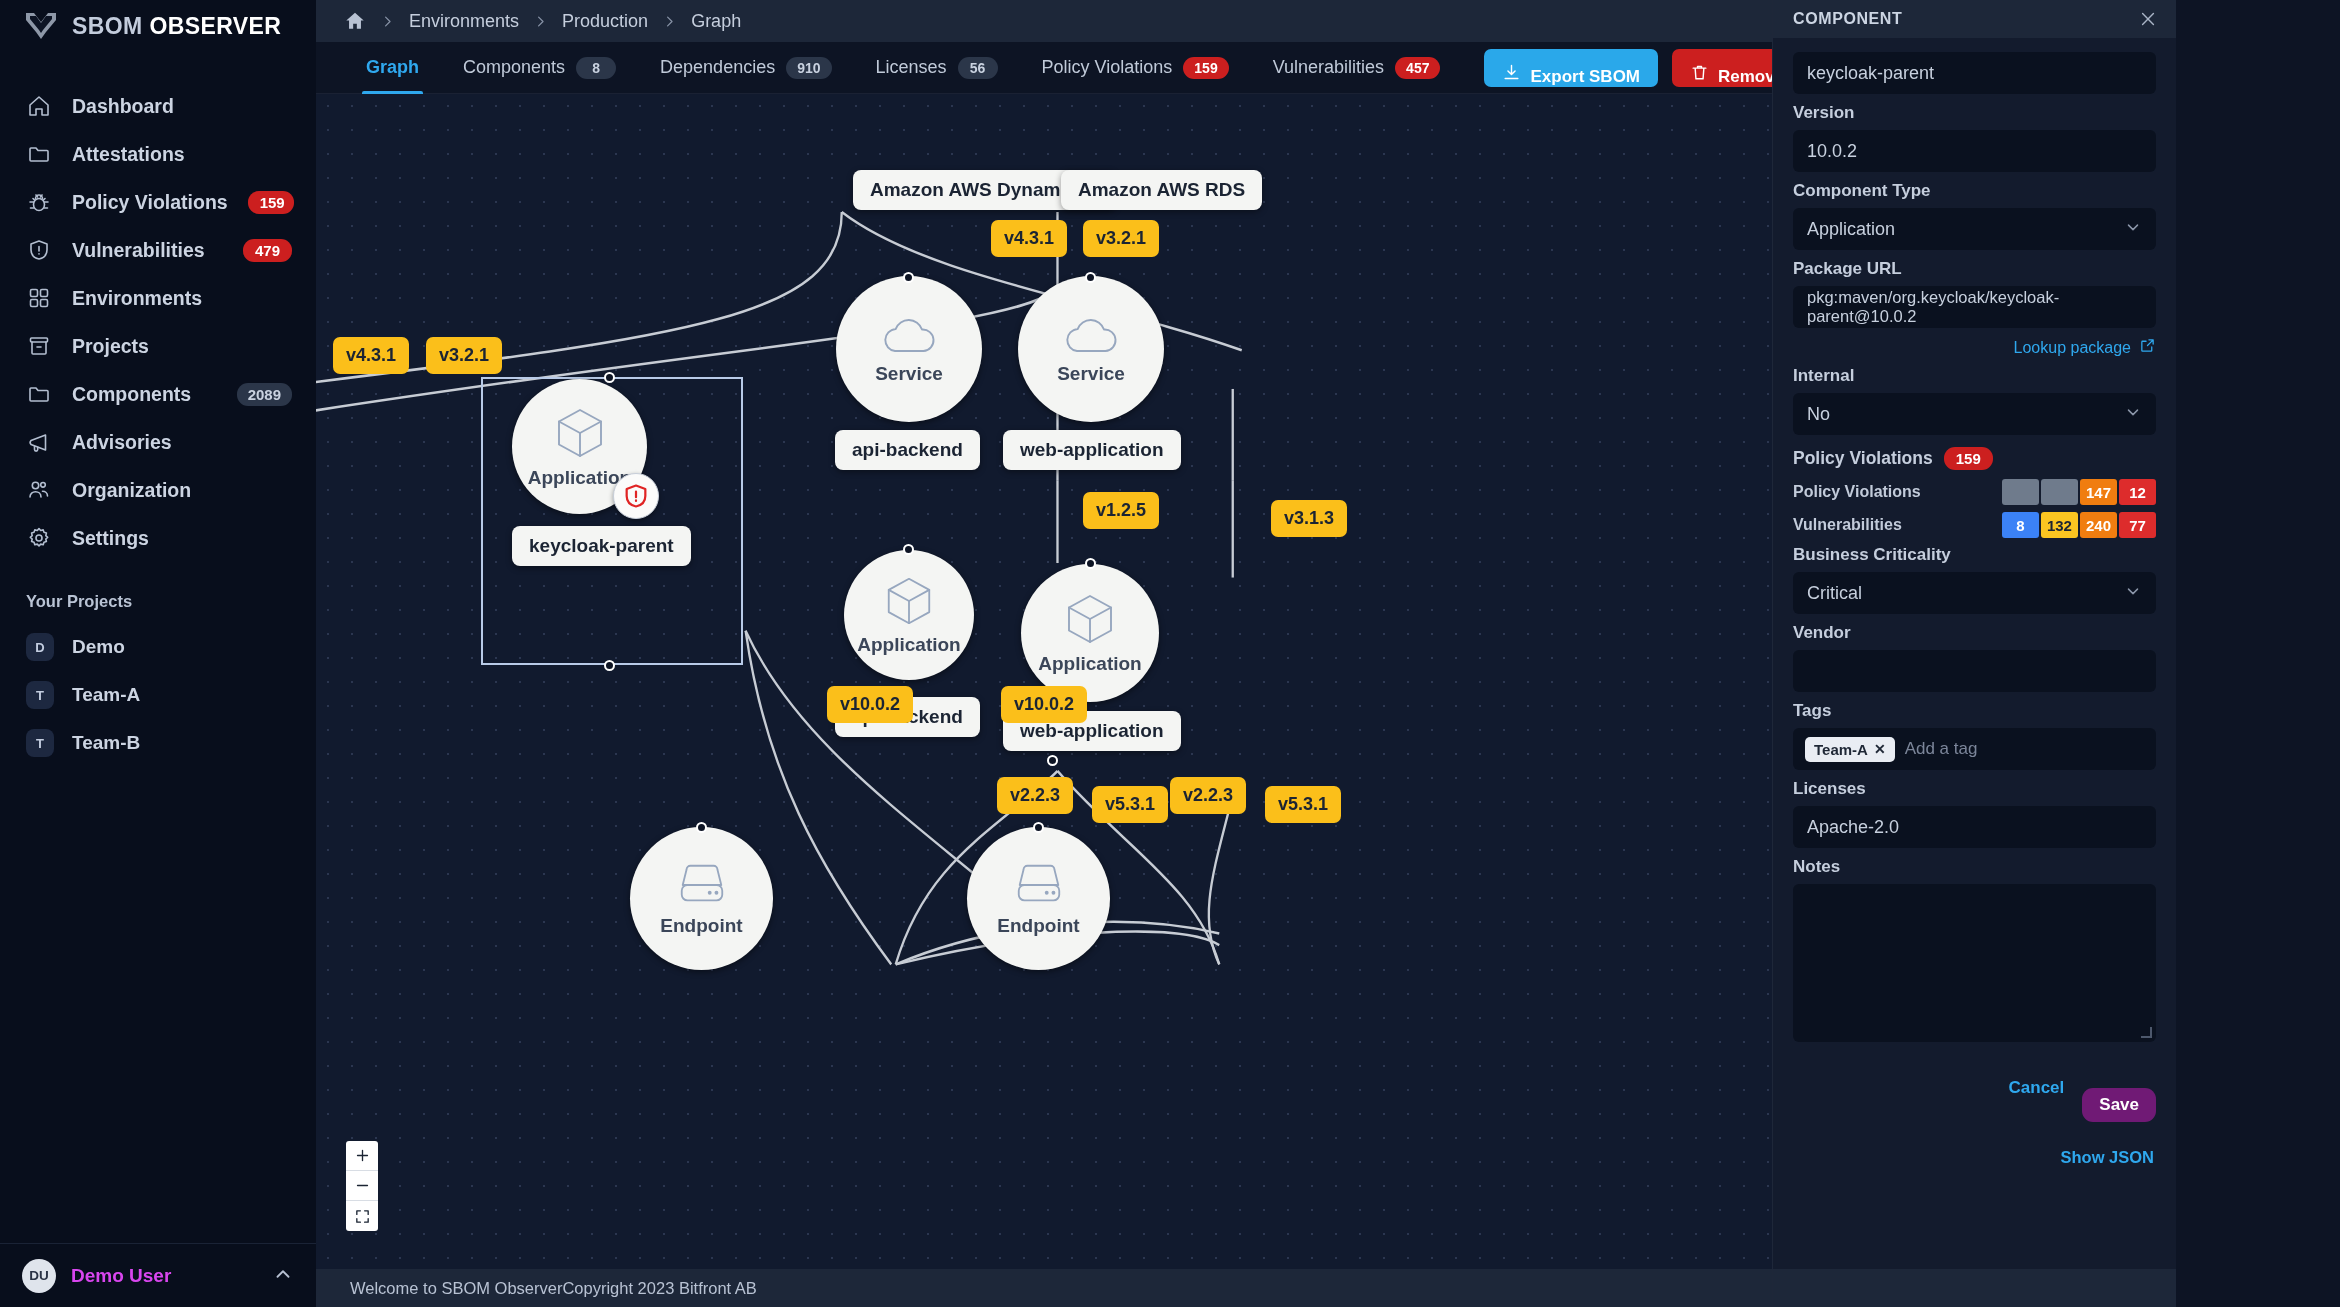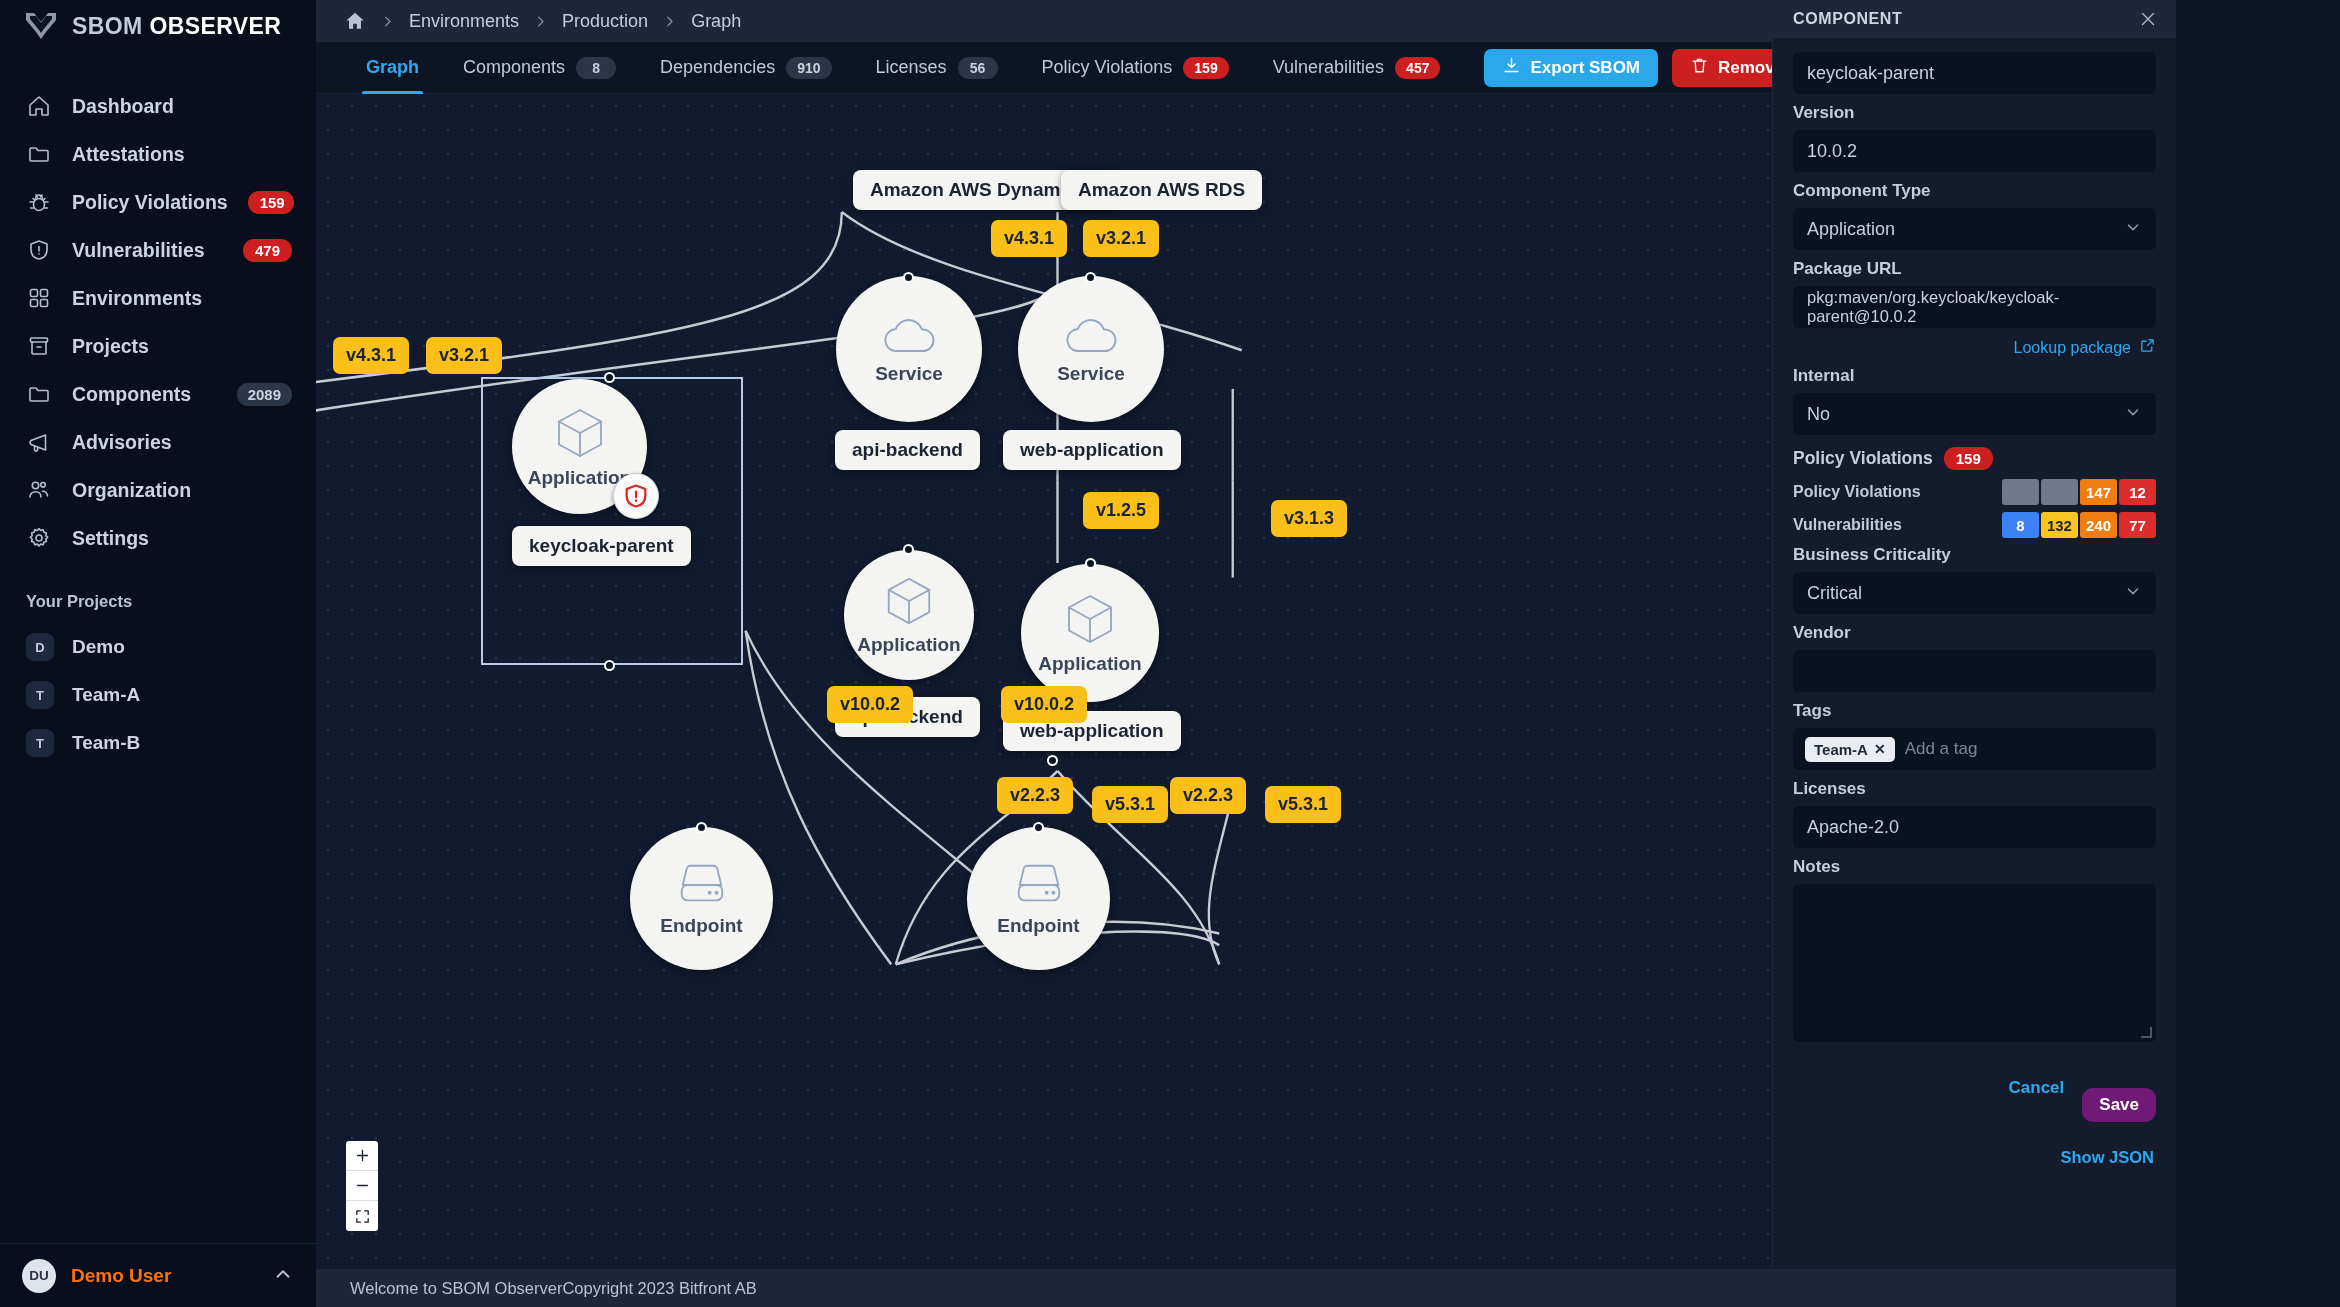--- a/index.html
+++ b/index.html
@@ -56,21 +56,21 @@
   .user-bar {
     position: absolute; bottom: 0; left: 0; width: 316px; height: 64px;
     border-top: 1px solid #1a2336;
     display: flex; align-items: center; padding: 0 22px; gap: 15px; cursor: pointer;
   }
   .user-av {
     width: 34px; height: 34px; border-radius: 50%; background: #dfe4ec;
     color: #2a3346; font-size: 13.5px; font-weight: 700;
     display: flex; align-items: center; justify-content: center;
   }
-  .user-name { font-size: 19px; color: #f97316; font-weight: 700; flex: 1; }
+  .user-name { font-size: 19px; color: #d946ef; font-weight: 700; flex: 1; }
   .chev-up svg { width: 22px; height: 22px; stroke: #b6c0d1; fill: none; stroke-width: 2; stroke-linecap: round; stroke-linejoin: round; }
 
   
   .main { flex: 1; display: flex; flex-direction: column; position: relative; min-width: 0; }
   .breadcrumb-bar {
     height: 42px; background: #1d2739; display: flex; align-items: center;
     padding-left: 28px; gap: 14px; flex: 0 0 42px;
   }
   .home-ico svg { width: 22px; height: 22px; fill: #b8c2d3; display: block; }
   .crumb { font-size: 18px; color: #c5cedd; cursor: pointer; white-space: nowrap; }
@@ -92,21 +92,21 @@
     height: 3px; background: #2fa8ee; border-radius: 2px 2px 0 0;
   }
   .tab-count {
     background: #2b3649; color: #c9d2e0; font-size: 14px; font-weight: 600;
     border-radius: 11px; padding: 3px 11px; min-width: 40px; text-align: center;
   }
   .tab-count.red { background: #cc1f1f; color: #fff; font-weight: 700; }
 
   .tb-actions { display: flex; align-items: center; gap: 14px; margin-left: 22px; }
   .btn {
-    height: 38px; border-radius: 7px; display: flex; align-items: center;
+    height: 38px; border-radius: 7px; display: flex; align-items: flex-end;
     gap: 9px; padding: 0 18px; font-size: 17px; font-weight: 600;
     color: #fff; cursor: pointer; border: none; white-space: nowrap;
     font-family: "Liberation Sans", sans-serif;
   }
   .btn svg { width: 19px; height: 19px; stroke: #fff; fill: none; stroke-width: 1.8; stroke-linecap: round; stroke-linejoin: round; }
   .btn-blue { background: #2aa8ea; }
   .btn-red { background: #cc1f1f; }
 
   
   .canvas {

